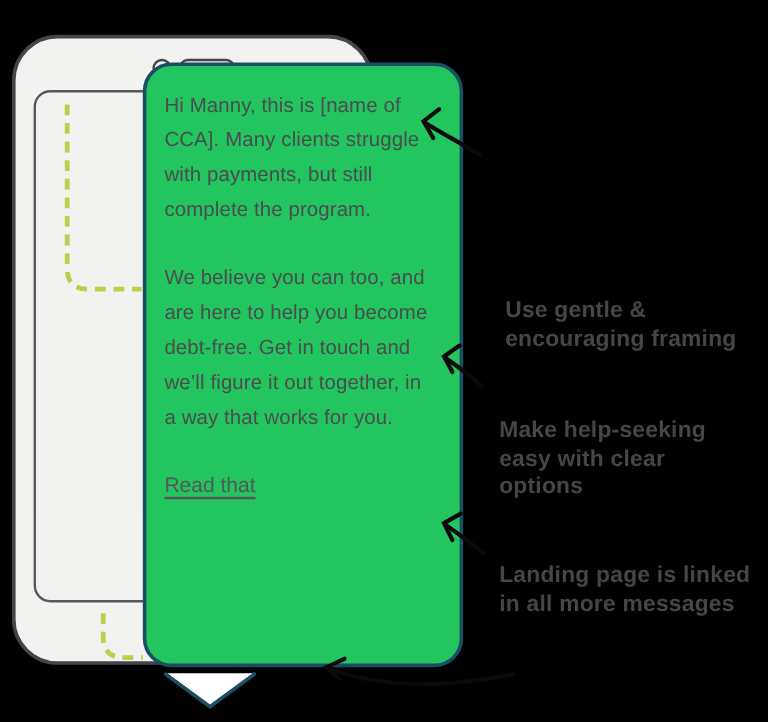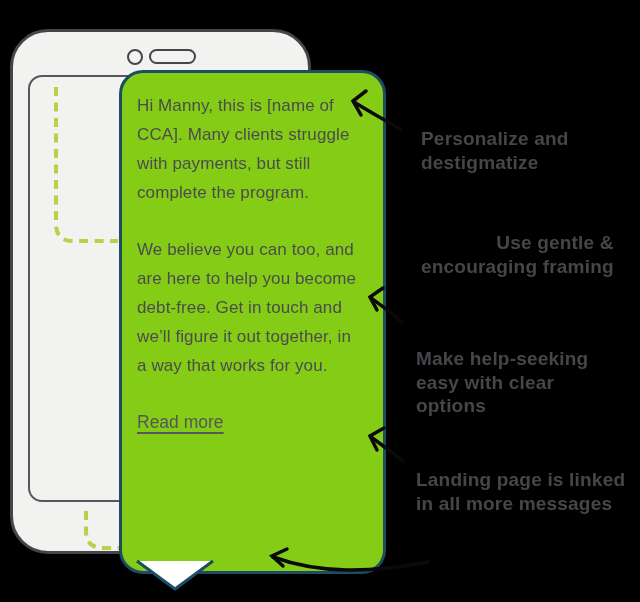--- a/index.html
+++ b/index.html
@@ -24,22 +24,22 @@
   .screen{
     position:absolute;left:15px;top:43px;width:268px;height:427px;
     border:2px solid #56585b;border-radius:14px;box-sizing:border-box;
   }
   
   svg.layer{position:absolute;left:0;top:0;width:640px;height:602px;pointer-events:none;}
   #under-layer{z-index:2;}
   #top-layer{z-index:4;}
   
   .bubble{
-    position:absolute;left:119px;top:70px;width:267px;height:504px;
-    background:#84cc16;border:3px solid #1b4d63;border-radius:24px;
+    position:absolute;left:119px;top:52px;width:267px;height:504px;
+    background:#22c55e;border:3px solid #1b4d63;border-radius:24px;
     box-sizing:border-box;z-index:3;
     padding:18px 4px 0 15px;
   }
   .bubble .msg{
     white-space:pre-line;
     font-size:17px;line-height:29px;color:#4b4c4e;
     margin:0 0 28px 0;letter-spacing:.1px;
   }
   .read-more{
     display:inline-block;margin-top:0;
@@ -47,21 +47,21 @@
     text-decoration:underline;text-underline-offset:4px;
     text-decoration-thickness:1.5px;cursor:pointer;
   }
   
   .note{
     position:absolute;white-space:pre-line;
     font-size:19px;line-height:23.5px;font-weight:bold;color:#44474a;
     letter-spacing:.2px;z-index:5;
   }
   #note-1{left:421px;top:127px;}
-  #note-2{left:421px;top:231px;text-align:right;}
+  #note-2{left:421px;top:247px;}
   #note-3{left:416px;top:347px;}
   #note-4{left:416px;top:468px;}
 </style>
 </head>
 <body>
 
 <div id="canvas">
 
   <div class="phone">
     <div class="camera"></div>
@@ -77,21 +77,21 @@
   <div class="bubble">
     <p class="msg">Hi Manny, this is [name of
 CCA]. Many clients struggle
 with payments, but still
 complete the program.</p>
     <p class="msg">We believe you can too, and
 are here to help you become
 debt-free. Get in touch and
 we’ll figure it out together, in
 a way that works for you.</p>
-    <a class="read-more">Read more</a>
+    <a class="read-more">Read that</a>
   </div>
 
   <svg id="top-layer" class="layer" viewBox="0 0 640 602">
 
     <path d="M 137,561 L 175,589 L 213,561" fill="#ffffff" stroke="#1b4d63" stroke-width="3" stroke-linejoin="round"></path>
 
     <g fill="none" stroke="#0a0a0a" stroke-width="3.5" stroke-linecap="round">
       <path d="M 354,102 C 368,111 380,117 400,129"></path>
       <polyline points="366,91 353,101 361,115" stroke-linejoin="miter"></polyline>
     </g>
@@ -105,22 +105,20 @@
       <path d="M 371,437 C 382,445 393,453 403,461"></path>
       <polyline points="384,428 370,436 377,450" stroke-linejoin="miter"></polyline>
     </g>
 
     <g fill="none" stroke="#0a0a0a" stroke-width="3.5" stroke-linecap="round">
       <path d="M 273,557 C 320,574 370,573 428,562"></path>
       <polyline points="287,549 272,556 283,566" stroke-linejoin="miter"></polyline>
     </g>
   </svg>
 
-  <div id="note-1" class="note">Personalize and
-destigmatize</div>
   <div id="note-2" class="note">Use gentle &amp;
 encouraging framing</div>
   <div id="note-3" class="note">Make help-seeking
 easy with clear
 options</div>
   <div id="note-4" class="note">Landing page is linked
 in all more messages</div>
 
 </div>
 

